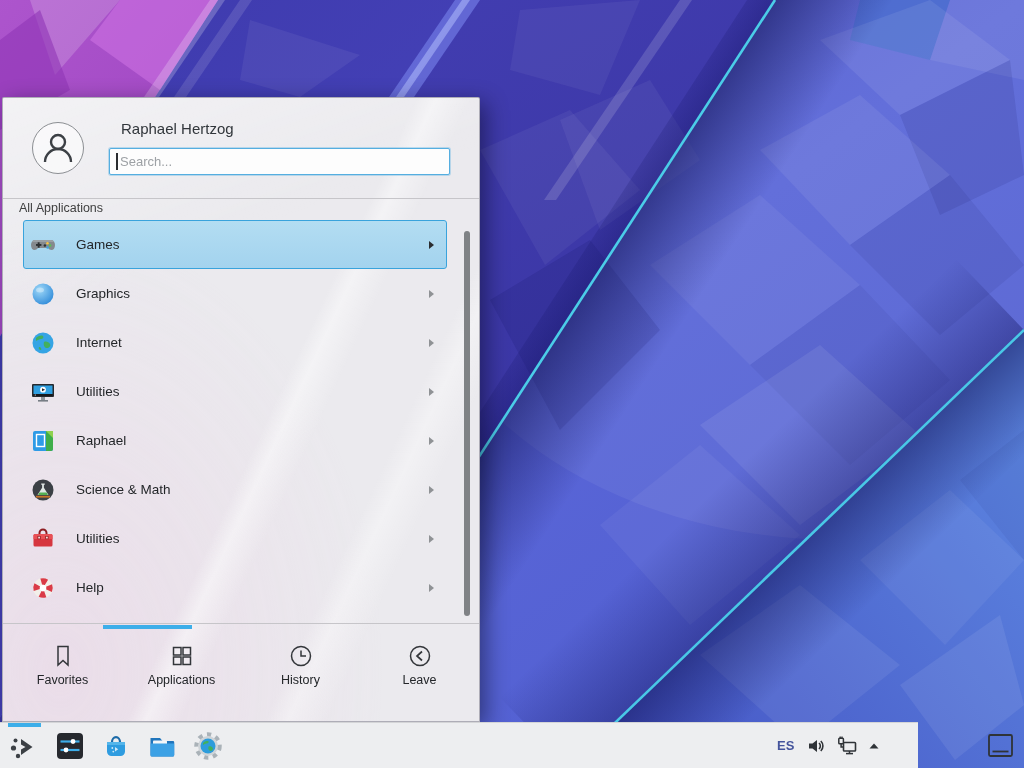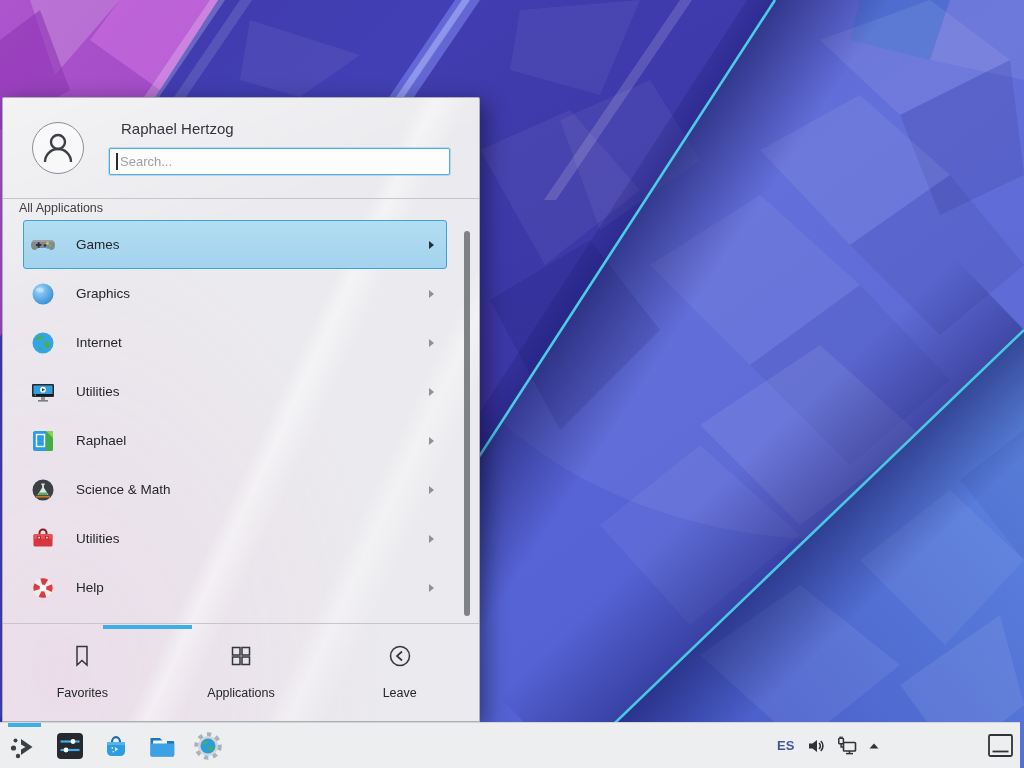--- a/index.html
+++ b/index.html
@@ -5,21 +5,21 @@
   html,body{margin:0;padding:0;}
   body{
     width:1024px;height:768px;overflow:hidden;position:relative;
     font-family:"Liberation Sans","DejaVu Sans",sans-serif;
     -webkit-font-smoothing:antialiased;
   }
   .wallpaper{position:absolute;inset:0;width:1024px;height:768px;display:block;}
 
   
   .taskbar{
-    position:absolute;left:0;bottom:0;width:1020px;height:46px;
+    position:absolute;left:0;bottom:0;width:918px;height:46px;
     background:#edeef0;border-top:1px solid rgba(0,0,0,.10);box-sizing:border-box;z-index:5;
   }
   .launcher-btn{position:absolute;left:2px;top:0;width:44px;height:46px;cursor:pointer;}
   .launcher-btn .task-indicator{position:absolute;left:6px;top:0;width:33px;height:3.5px;background:#3daee9;}
   .launcher-btn svg{position:absolute;left:6px;top:8px;}
   .pinned{position:absolute;top:7px;width:32px;height:32px;}
   .tray-text-es{position:absolute;left:777px;top:15px;font-size:13px;font-weight:bold;color:#44549c;}
   .tray-ico{position:absolute;}
   .clock{position:absolute;left:890px;top:2px;width:88px;text-align:center;color:#24272a;cursor:default;}
   .clock .time{font-size:18.5px;line-height:22px;}
@@ -75,21 +75,21 @@
   }
   .cat-row.selected .arrow{border-left-color:#2a2d30;}
 
   .scrollbar{position:absolute;left:461px;top:133px;width:6px;height:385px;border-radius:3px;background:#7f8285;}
 
   .tab-divider{position:absolute;left:0;top:525px;width:100%;height:1px;background:#c6c5c9;}
   .tab-indicator{position:absolute;left:100px;top:527px;width:89px;height:4px;background:#3daee9;}
   .tabbar{position:absolute;left:0;top:536px;width:100%;height:88px;display:flex;}
   .tab{flex:1;display:flex;flex-direction:column;align-items:center;cursor:pointer;}
   .tab svg{margin-top:8px;}
-  .tab-label{margin-top:16px;font-size:12.5px;color:#232629;}
+  .tab-label{margin-top:3px;font-size:12.5px;color:#232629;}
 </style>
 </head>
 <body>
 
 <svg class="wallpaper" viewBox="0 0 1024 768" preserveAspectRatio="none">
   <defs>
     <linearGradient id="bg4" x1="0" y1="0" x2="1" y2="1">
       <stop offset="0" stop-color="#4a4fc2"></stop>
         <stop offset=".5" stop-color="#5a66d8"></stop>
         <stop offset="1" stop-color="#4d5ccd"></stop>
@@ -335,20 +335,27 @@
         <rect x="5.5" y="5.5" width="7.5" height="7.5" fill="none" stroke="#33363a" stroke-width="1.5"></rect>
         <rect x="15" y="5.5" width="7.5" height="7.5" fill="none" stroke="#33363a" stroke-width="1.5"></rect>
         <rect x="5.5" y="15" width="7.5" height="7.5" fill="none" stroke="#33363a" stroke-width="1.5"></rect>
         <rect x="15" y="15" width="7.5" height="7.5" fill="none" stroke="#33363a" stroke-width="1.5"></rect>
       </svg>
       <span class="tab-label">Applications</span>
     </div>
     <div class="tab">
       <svg width="28" height="28" viewBox="0 0 28 28">
         <circle cx="14" cy="14" r="9.5" fill="none" stroke="#33363a" stroke-width="1.5"></circle>
+        <path d="M14,8.5 V14 H19" fill="none" stroke="#33363a" stroke-width="1.5"></path>
+      </svg>
+      <span class="tab-label">History</span>
+    </div>
+    <div class="tab">
+      <svg width="28" height="28" viewBox="0 0 28 28">
+        <circle cx="14" cy="14" r="9.5" fill="none" stroke="#33363a" stroke-width="1.5"></circle>
         <path d="M16,9.5 l-5,4.5 l5,4.5" fill="none" stroke="#33363a" stroke-width="1.7"></path>
       </svg>
       <span class="tab-label">Leave</span>
     </div>
   </div>
 </div>
 
 <div class="taskbar">
 
   <div class="launcher-btn">

